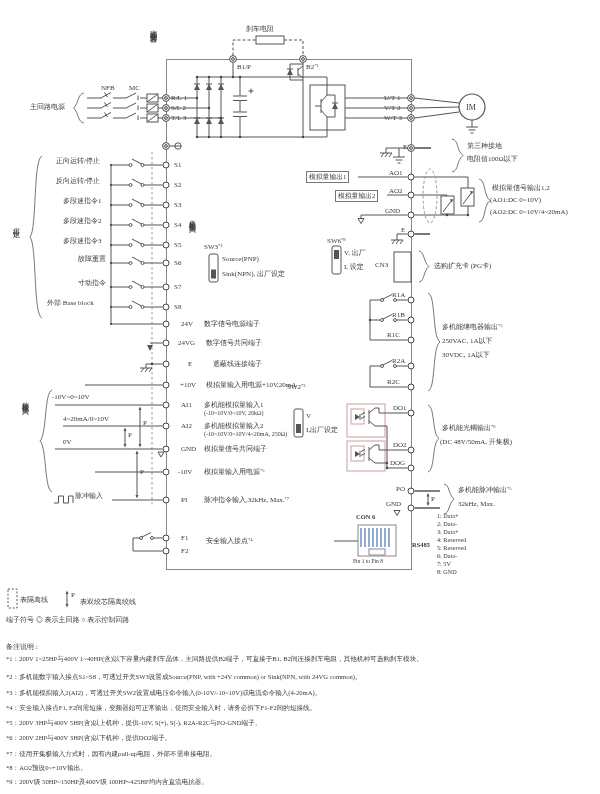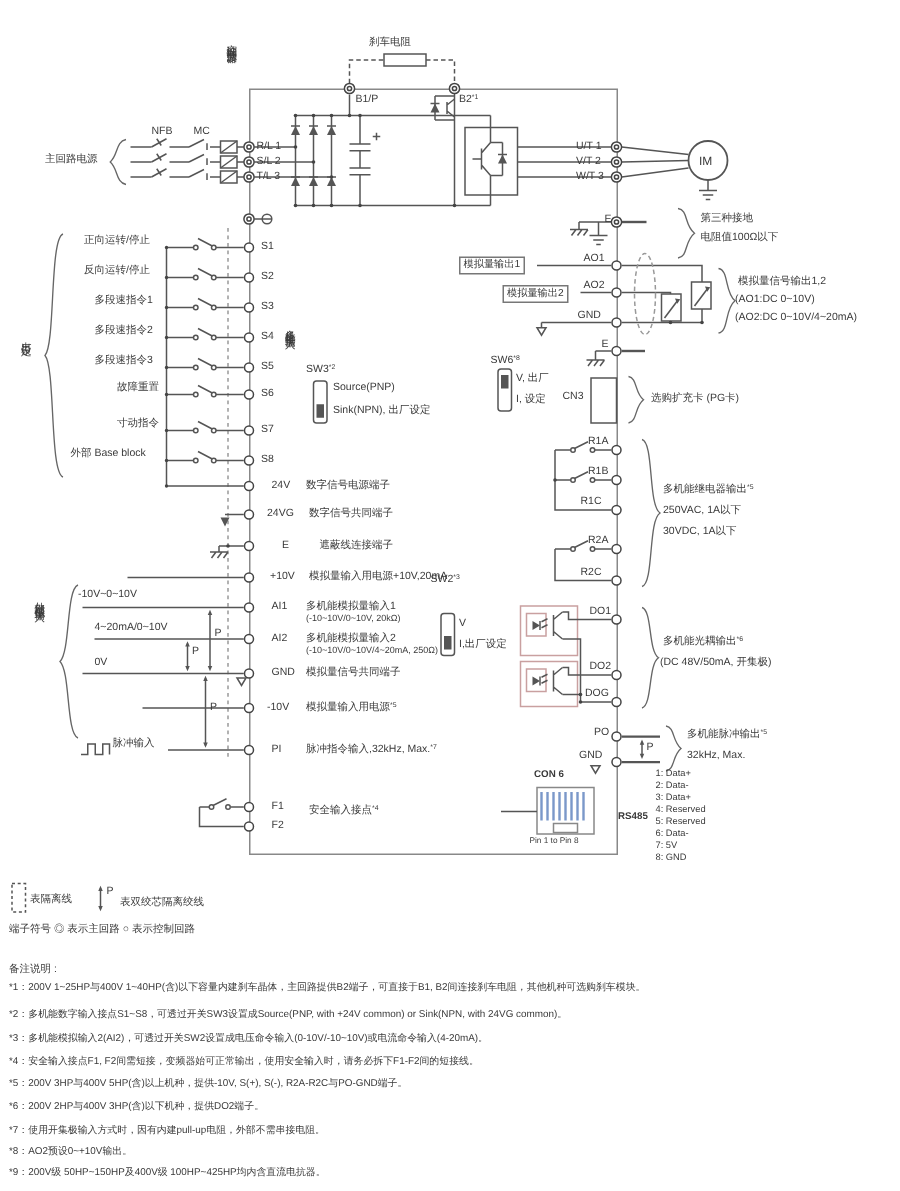--- a/index.html
+++ b/index.html
@@ -1,17 +1,17 @@
 <!DOCTYPE html>
 <html><head>
 <meta charset="utf-8">
 <style>
   html,body{margin:0;padding:0;background:#fff;}
   #stage{position:relative;width:600px;height:794px;background:#fff;overflow:hidden;
-         font-family:Liberation Sans, sans-serif;color:#3a3a3a;}
+         font-family:Liberation Serif, serif;color:#3a3a3a;}
   #linework{position:absolute;left:0;top:0;}
   .lbl{position:absolute;font-size:7px;line-height:1.15;white-space:nowrap;color:#3a3a3a;}
   .sm{font-size:6px;}
   .b{font-weight:bold;}
   .note{font-size:6.6px;}
   .pin{font-size:6.2px;}
   .vert{writing-mode:vertical-rl;text-orientation:upright;letter-spacing:1px;}
   .sup{font-size:4.6px;position:relative;top:-2.5px;}
   .obox{position:absolute;border:1px solid #777;font-size:6.8px;line-height:10px;height:10px;
         padding:0 2px;background:#fff;white-space:nowrap;}

